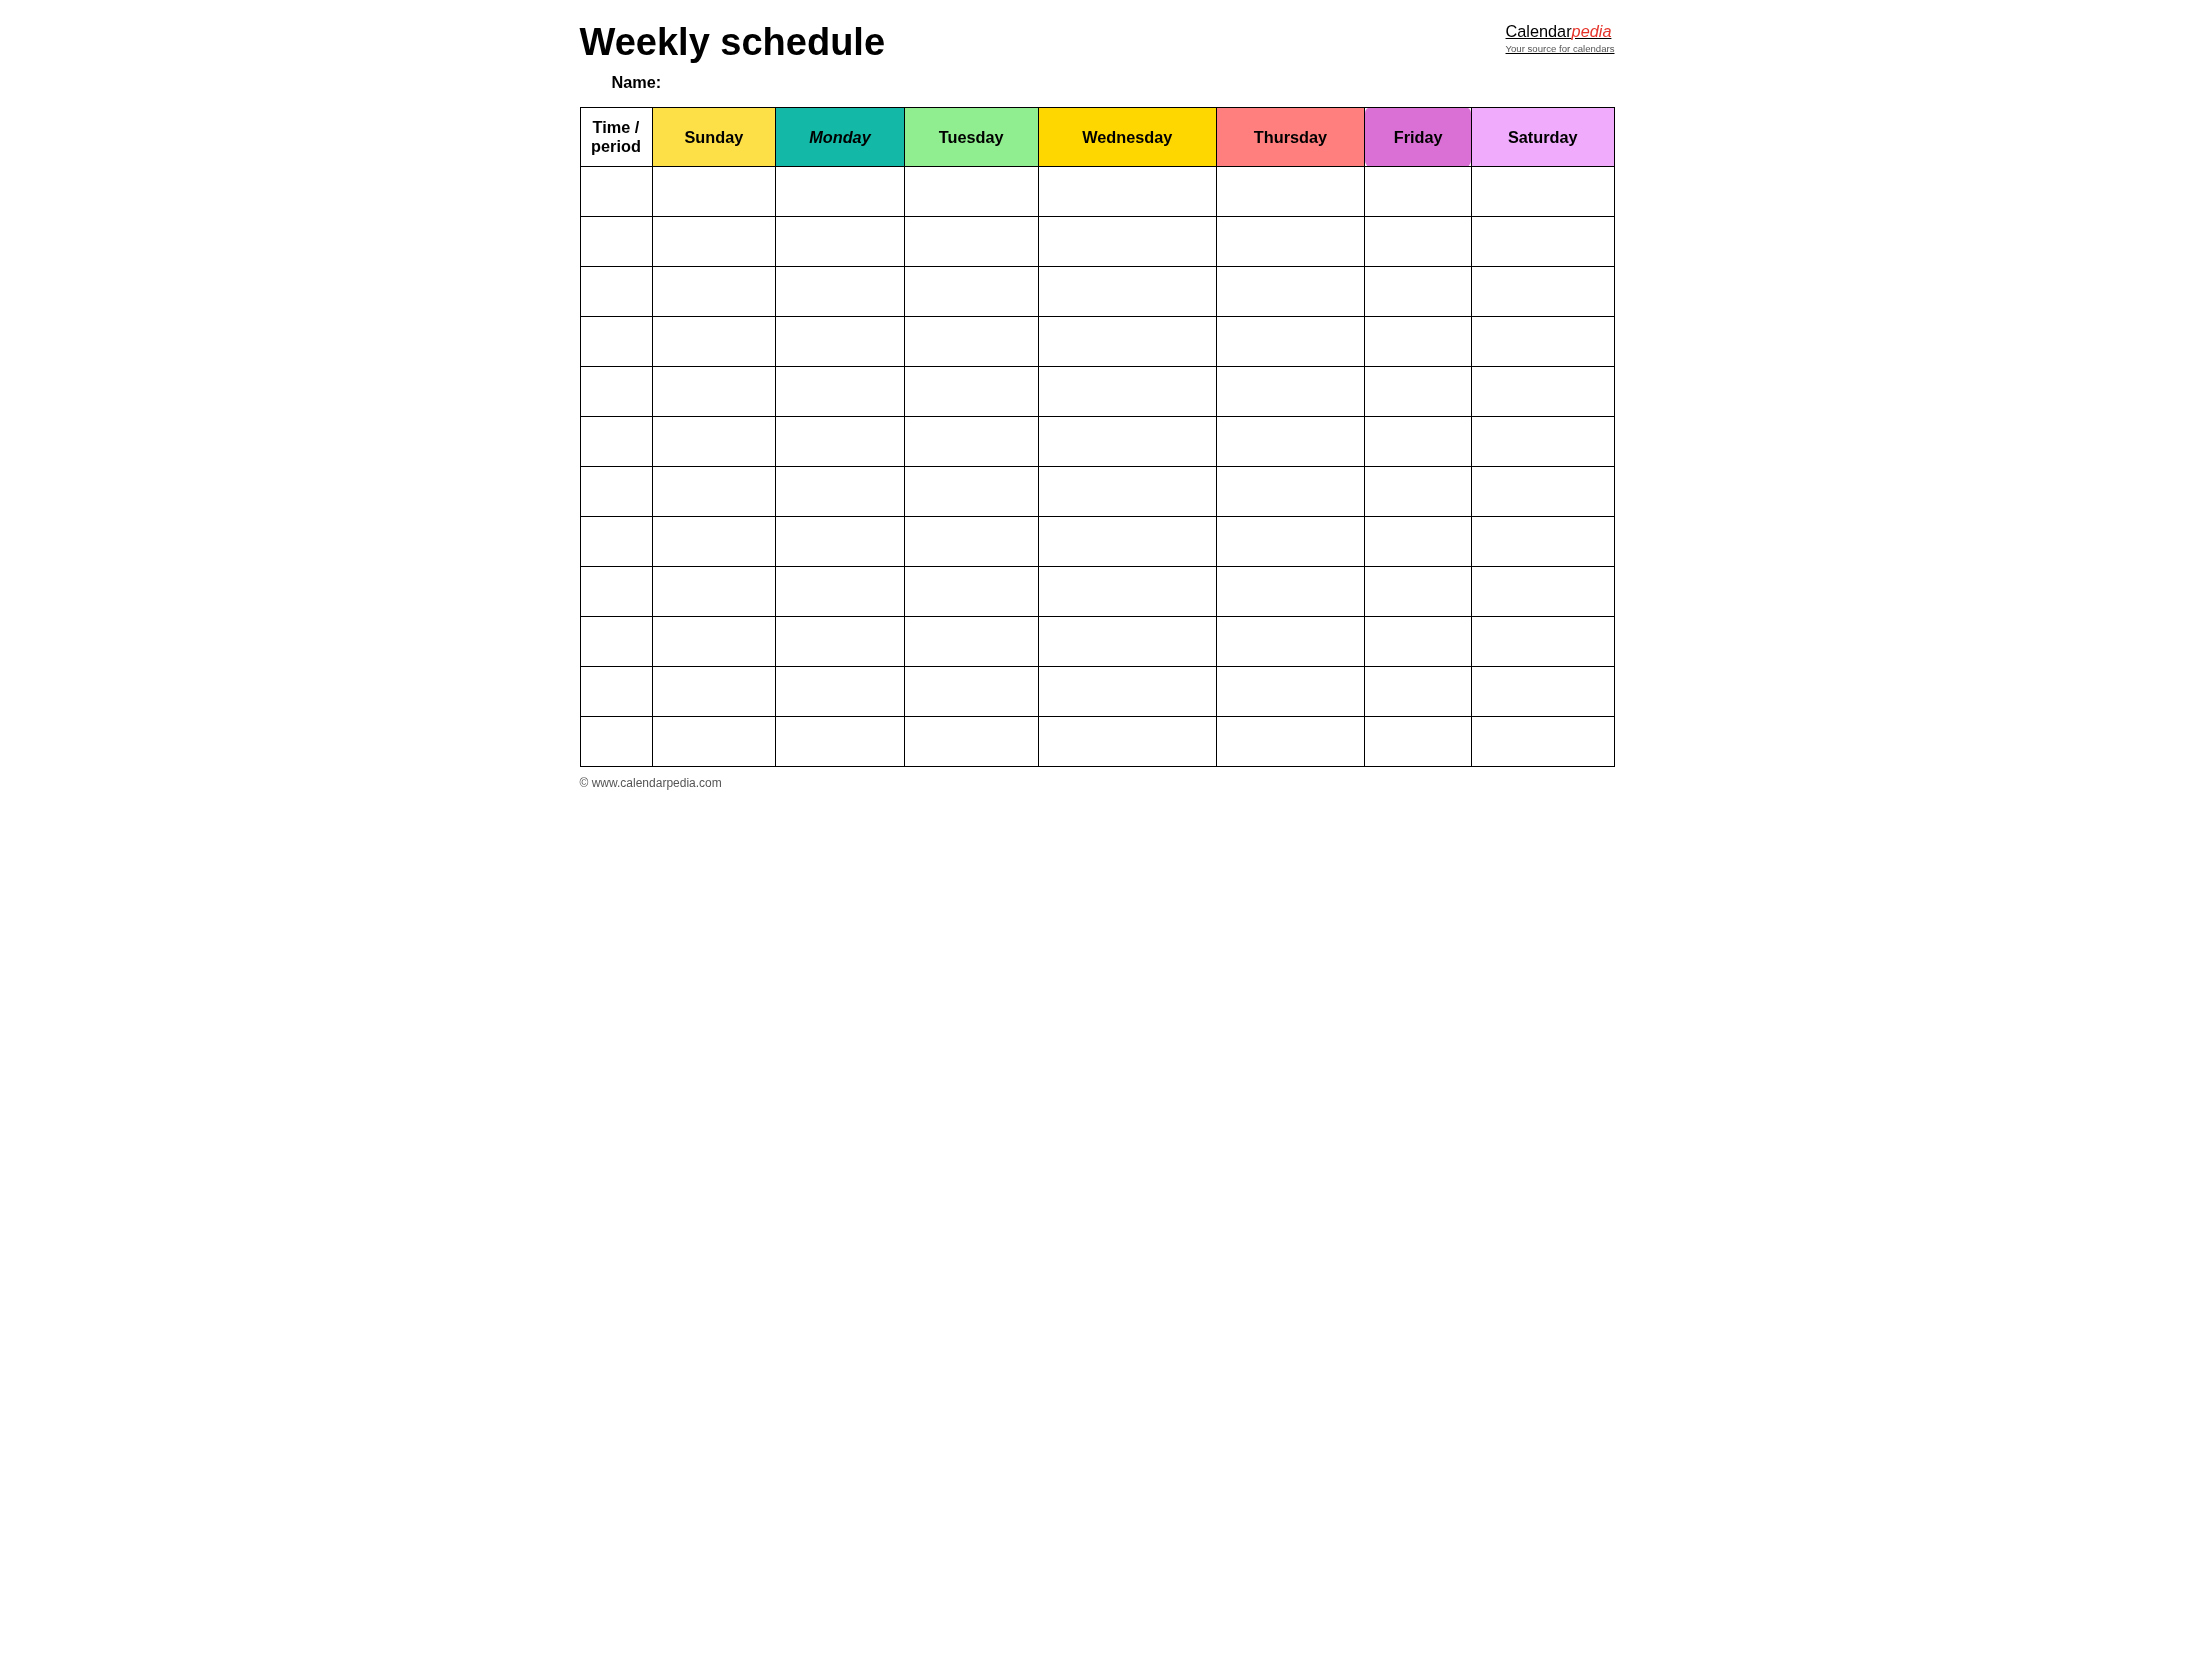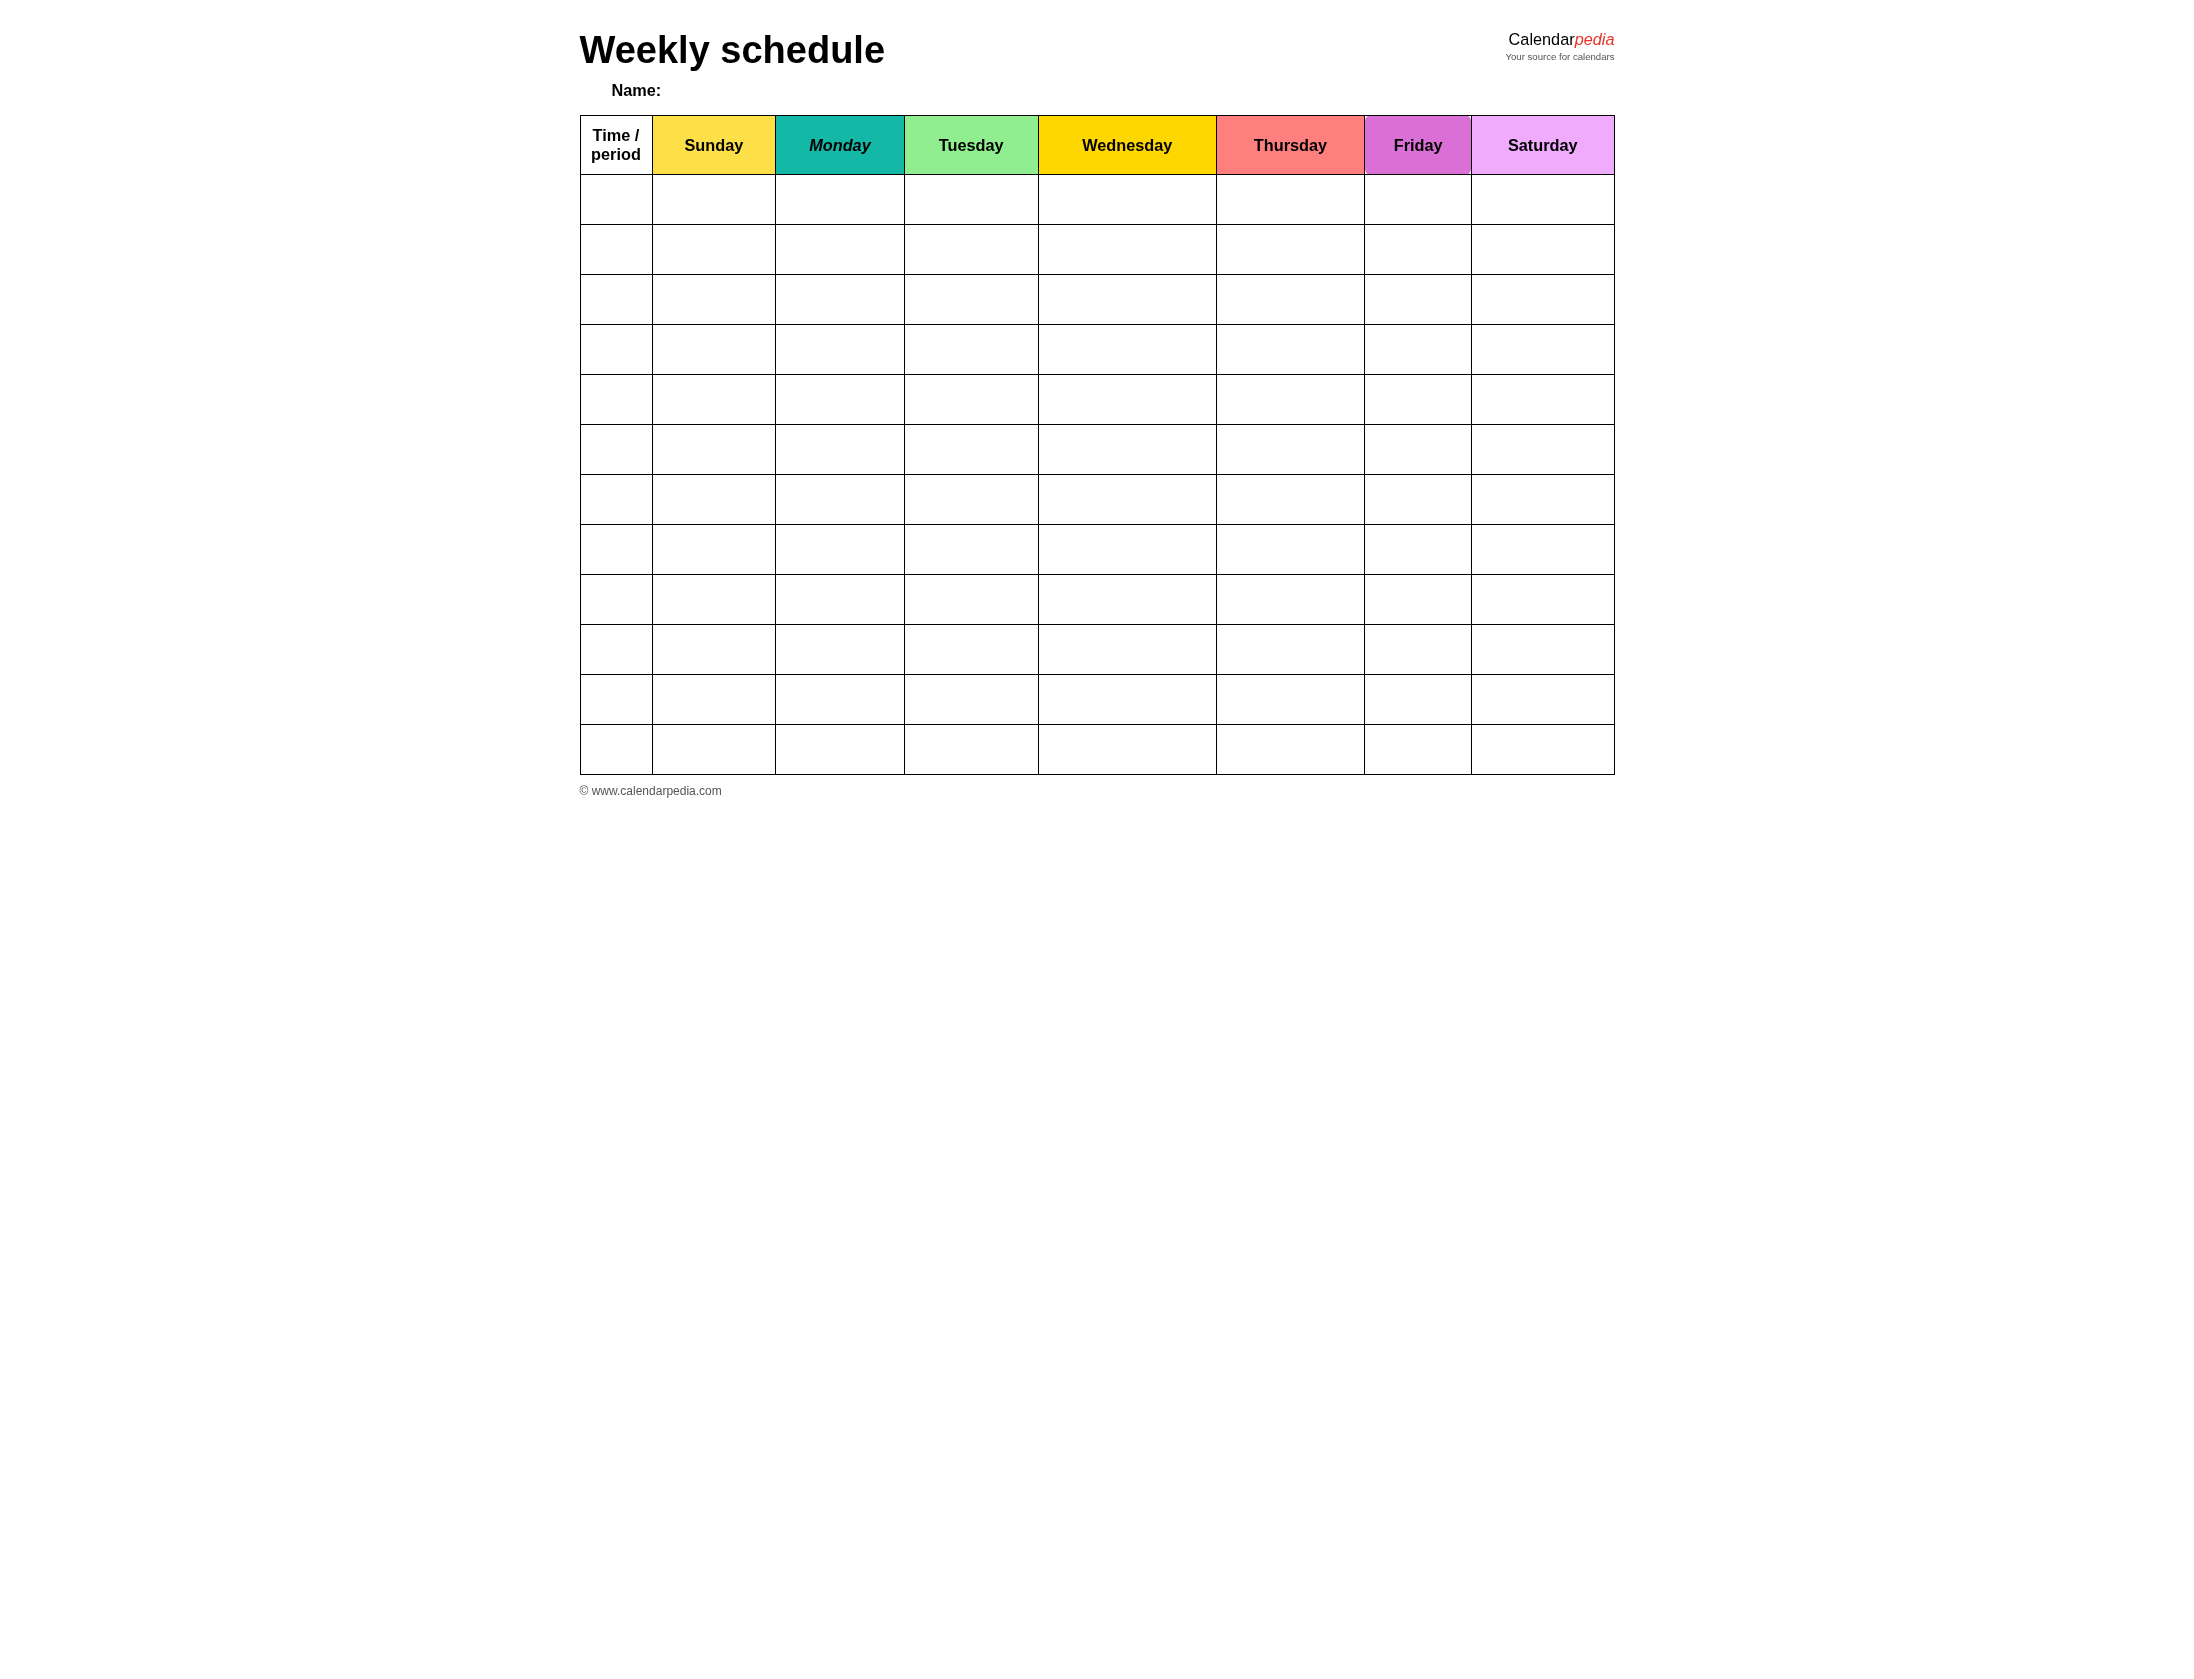--- a/index.html
+++ b/index.html
@@ -11,21 +11,21 @@
     body {
       background: #fff;
       font-family: Arial, sans-serif;
       padding: 22px 30px;
       width: 100%;
       min-height: 100vh;
     }
 
     .page-container {
       max-width: 1035px;
-      margin: 8px auto;
+      margin: 0 auto;
       position: relative;
     }
 
     .header-area {
       display: flex;
       justify-content: space-between;
       align-items: flex-start;
       margin-bottom: 7.4px;
     }
 
@@ -42,22 +42,23 @@
     }
 
     .name-label {
       font-size: 16.3px;
       font-weight: bold;
       color: #000;
       padding-left: 32px;
     }
 
     .logo-section {
-      text-align: right;
+      text-align: left;
       flex-shrink: 0;
+      text-decoration: underline;
     }
 
     .logo-text {
       font-size: 16.3px;
       color: #000;
       font-weight: normal;
     }
 
     .logo-text .calendar {
       color: #000;

